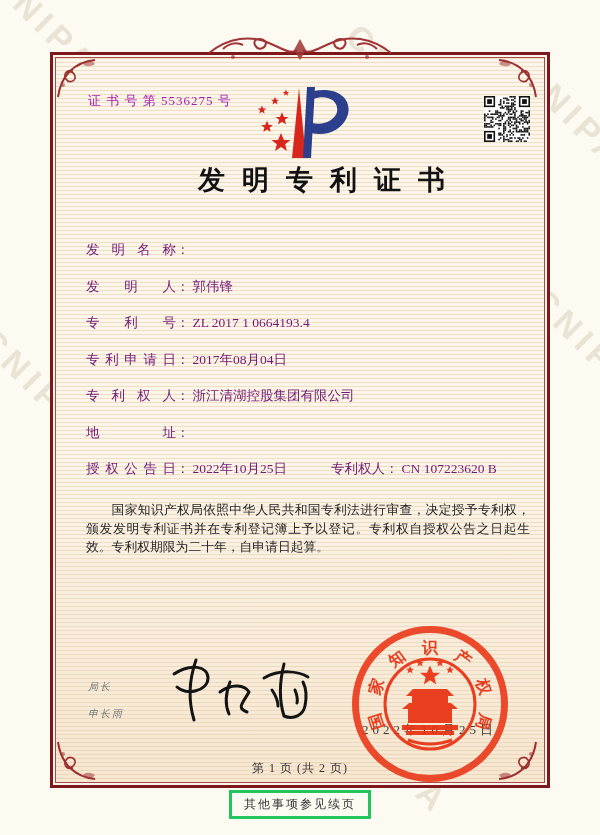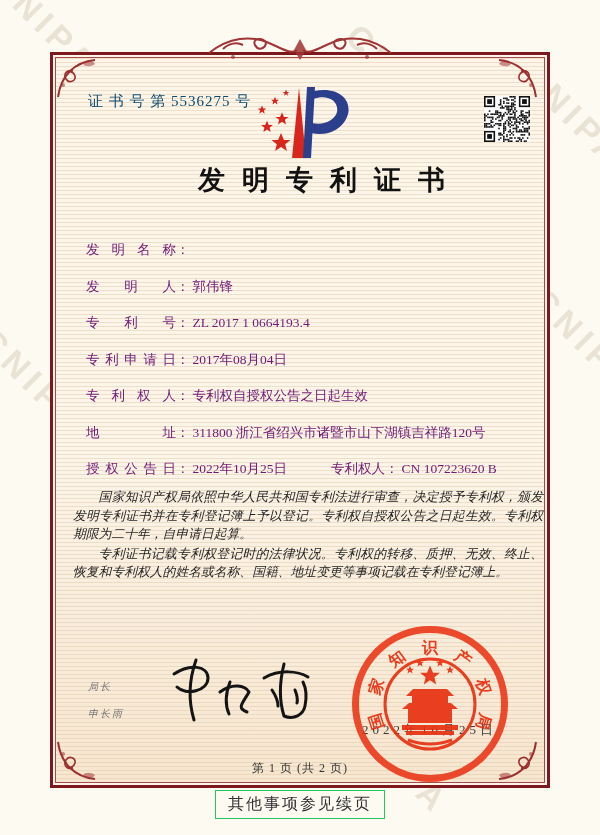--- a/index.html
+++ b/index.html
@@ -13,52 +13,52 @@
   .frame{position:absolute;left:50px;top:52px;width:494px;height:730px;border:3px solid #7d181c;
          box-shadow:inset 0 0 0 2px #fbf5ea, inset 0 0 0 3px #a84a4c;background:#fbf5ea;z-index:0;}
   .guilloche{position:absolute;inset:3px;
       background-image:
         linear-gradient(180deg, rgba(240,214,178,0) 55%, rgba(233,196,150,0.30)),
         repeating-linear-gradient(180deg, rgba(223,189,148,0.42) 0px, rgba(223,189,148,0.42) 1px,
                                   rgba(251,245,234,0) 1px, rgba(251,245,234,0) 4px);}
   .corner{position:absolute;z-index:1;}
   .top-ornament{position:absolute;left:203px;top:27px;z-index:2;}
   
-  .cert-no{position:absolute;left:88px;top:92px;font-size:15px;color:#0c4a6e;letter-spacing:1px;z-index:2;}
+  .cert-no{position:absolute;left:88px;top:92px;font-size:13px;color:#a21caf;letter-spacing:1px;z-index:2;}
   .logo{position:absolute;left:250px;top:82px;z-index:2;}
   .qr{position:absolute;left:484px;top:96px;z-index:2;}
   .title{position:absolute;left:0;right:0;top:162px;text-align:center;font-size:27px;font-weight:bold;
          letter-spacing:17px;text-indent:17px;color:#121212;z-index:2;margin-left:43px;}
   
   .fields{position:absolute;left:86px;right:56px;top:239px;z-index:2;font-size:13.5px;color:#701a75;}
   .field-row{display:flex;margin-bottom:15.5px;line-height:21px;white-space:nowrap;}
   .f-label{display:inline-block;width:90px;text-align:justify;text-align-last:justify;}
   .f-colon{margin-right:3px;}
   .grant-gap{display:inline-block;width:44px;}
   
   .paras{position:absolute;left:72px;right:56px;top:487px;z-index:2;font-size:12.8px;line-height:18.5px;
          color:#1f1f1f;text-align:justify;}
-  .paras p{margin:1px;text-indent:2em;font-style:italic;}
+  .paras p{margin:14px;text-indent:2em;}
   
   .sign{position:absolute;left:88px;top:673px;z-index:2;font-size:10px;line-height:27px;color:#737373;
         letter-spacing:2px;font-style:italic;}
   .sig-svg{position:absolute;left:158px;top:650px;z-index:2;}
   
   .seal{position:absolute;left:352px;top:626px;width:156px;height:156px;z-index:3;}
   .seal-ring{position:absolute;inset:0;border:7px solid rgba(233,51,20,0.88);border-radius:50%;}
   .seal-ch{position:absolute;left:50%;top:50%;width:22px;height:22px;display:flex;align-items:center;
            justify-content:center;font-size:16px;font-weight:bold;color:rgba(233,51,20,0.95);
            font-family:"Liberation Sans","DejaVu Sans",sans-serif;}
   .emblem{position:absolute;left:50%;top:50%;transform:translate(-50%,-50%);}
   .seal-date{position:absolute;left:362px;top:721px;font-size:13px;color:#3c3c3c;letter-spacing:4px;z-index:2;}
   
   .page-info{position:absolute;left:0;right:0;top:760px;text-align:center;font-size:12px;color:#333;
              letter-spacing:1px;z-index:2;}
-  .note-box{position:absolute;left:50%;top:790px;transform:translateX(-50%);border:1px solid #22c55e;
-            padding:3px 12px;font-size:16px;color:#333;letter-spacing:2px;z-index:2;}
+  .note-box{position:absolute;left:50%;top:790px;transform:translateX(-50%);border:3px solid #22c55e;
+            padding:3px 12px;font-size:12px;color:#333;letter-spacing:2px;z-index:2;}
 </style>
 </head>
 <body>
 
 <div class="page">
 
   <span class="wm" style="left:-22px;top:4px">CNIPA</span>
   <span class="wm" style="left:332px;top:58px">CNIPA</span>
   <span class="wm" style="left:506px;top:96px">CNIPA</span>
   <span class="wm" style="left:-34px;top:362px">CNIPA</span>
@@ -429,41 +429,39 @@
       <span class="f-value">ZL 2017 1 0664193.4</span>
     </div>
     <div class="field-row">
       <span class="f-label">专利申请日</span>
         <span class="f-colon">：</span>
       <span class="f-value">2017年08月04日</span>
     </div>
     <div class="field-row">
       <span class="f-label">专利权人</span>
         <span class="f-colon">：</span>
-      <span class="f-value">专利权自授权公告之日起生效</span>
+      <span class="f-value">浙江清湖控股集团有限公司</span>
     </div>
     <div class="field-row">
       <span class="f-label">地址</span>
         <span class="f-colon">：</span>
-      <span class="f-value">311800 浙江省绍兴市诸暨市山下湖镇吉祥路120号</span>
     </div>
     <div class="field-row">
       <span class="f-label">授权公告日</span>
         <span class="f-colon">：</span>
       <span class="f-value">2022年10月25日</span>
       <span class="grant-gap"></span>
       <span>专利权人</span>
         <span class="f-colon">：</span>
       <span class="f-value">CN 107223620 B</span>
     </div>
   </div>
 
   <div class="paras">
     <p>国家知识产权局依照中华人民共和国专利法进行审查，决定授予专利权，颁发发明专利证书并在专利登记簿上予以登记。专利权自授权公告之日起生效。专利权期限为二十年，自申请日起算。</p>
-    <p>专利证书记载专利权登记时的法律状况。专利权的转移、质押、无效、终止、恢复和专利权人的姓名或名称、国籍、地址变更等事项记载在专利登记簿上。</p>
   </div>
 
   <div class="sign">
     <div>局长</div>
     <div>申长雨</div>
   </div>
 
   <svg class="sig-svg" width="160" height="85" viewBox="0 0 160 85">
     <g stroke="#141414" stroke-width="3" fill="none" stroke-linecap="round" stroke-linejoin="round">
       <path d="M38,10 C31,30 30,50 36,70"></path>

